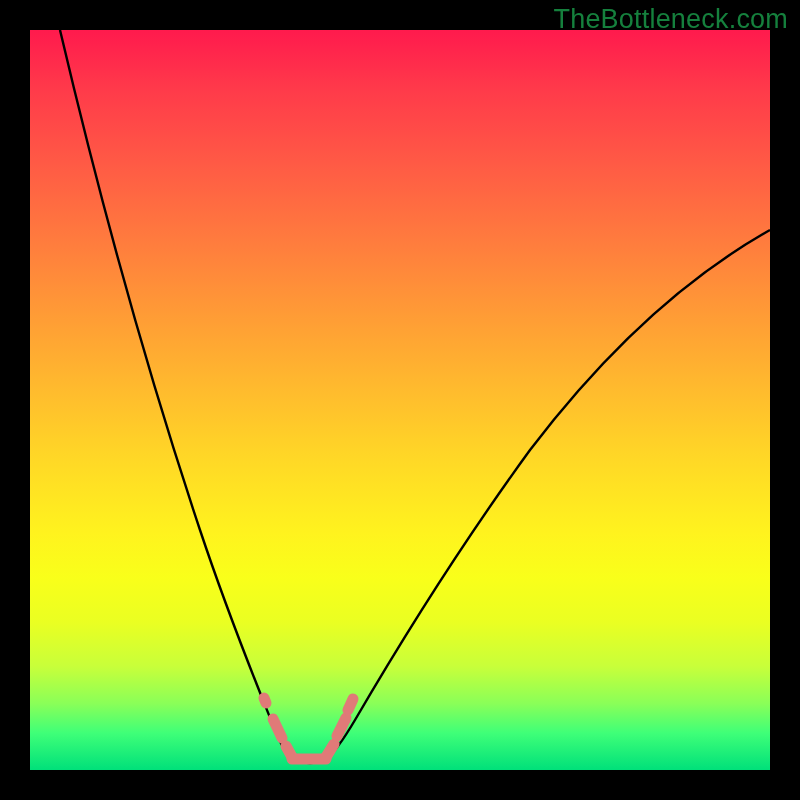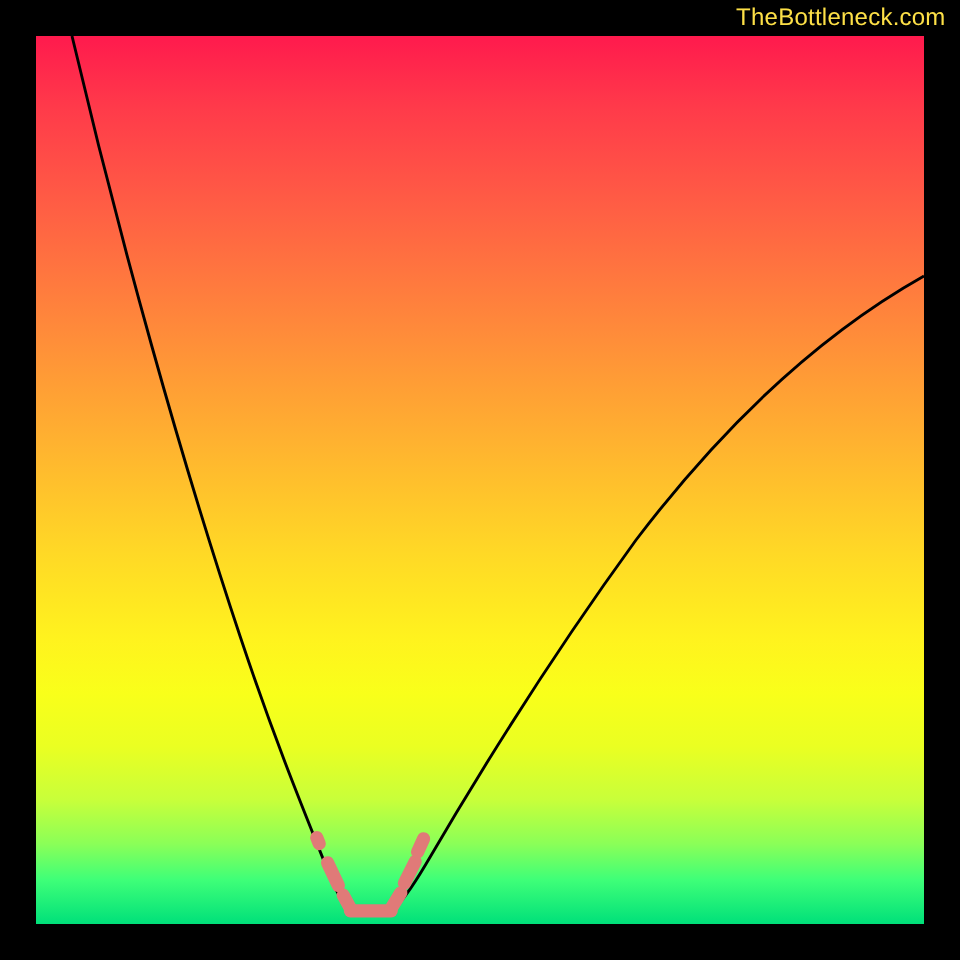--- a/index.html
+++ b/index.html
@@ -37,22 +37,22 @@
       #c8ff3a 86%,
       #8aff58 91%,
       #3fff78 95%,
       #00e07a 100%
     );
   }
   .watermark {
     position: absolute;
     top: 4px;
     right: 12px;
-    color: #fde047;
-    font-size: 20px;
+    color: #15803d;
+    font-size: 27px;
     font-weight: 500;
     letter-spacing: 0.2px;
     user-select: none;
   }
   svg.curve {
     position: absolute;
     left: 0;
     top: 0;
     width: 740px;
     height: 740px;

